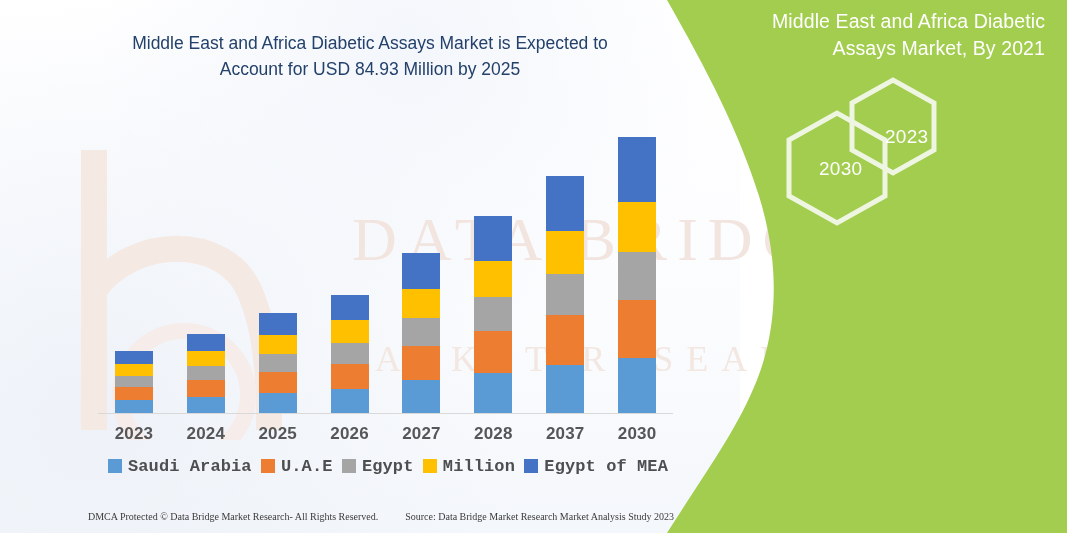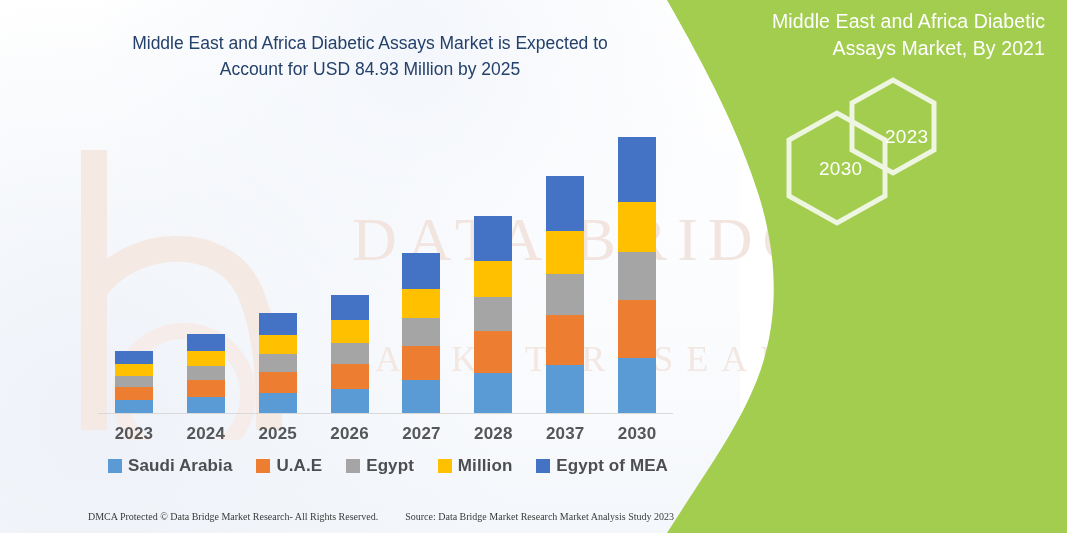--- a/index.html
+++ b/index.html
@@ -93,21 +93,21 @@
     position:absolute;left:98px;top:424px;width:575px;height:26px;display:flex;
   }
   .xlabel{
     flex:1 1 0;text-align:center;color:#555658;font-size:17px;font-weight:bold;
     letter-spacing:.2px;
   }
 
   
   .legend{
     position:absolute;left:108px;top:453px;width:560px;height:26px;
-    display:flex;align-items:center;justify-content:space-between;
+    display:flex;align-items:center;justify-content:space-between;font-family:Liberation Mono, monospace;
   }
   .legend-item{display:flex;align-items:center;gap:6px;}
   .swatch{width:14px;height:14px;display:block;flex:none;}
   .legend-label{color:#4d4e50;font-size:17px;font-weight:bold;letter-spacing:.1px;white-space:nowrap;}
 
   
   .footer{
     position:absolute;left:88px;top:508px;width:590px;height:16px;
     display:flex;justify-content:space-between;align-items:center;
     font-family:"Liberation Serif", serif;

